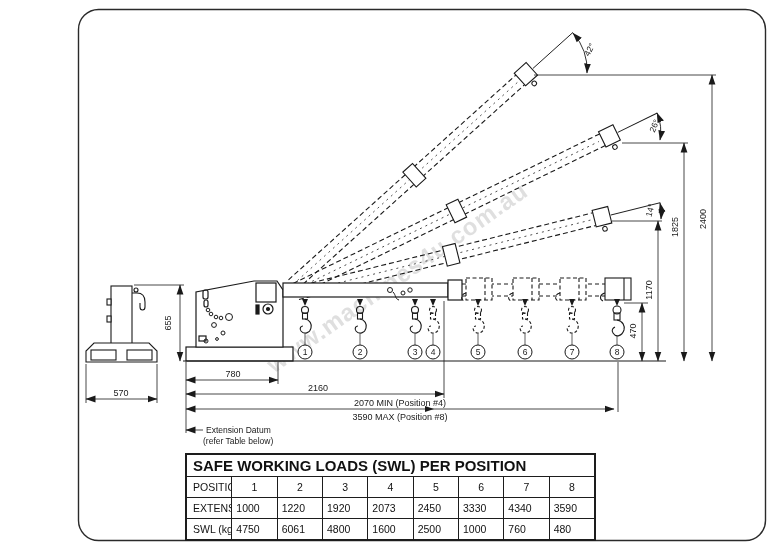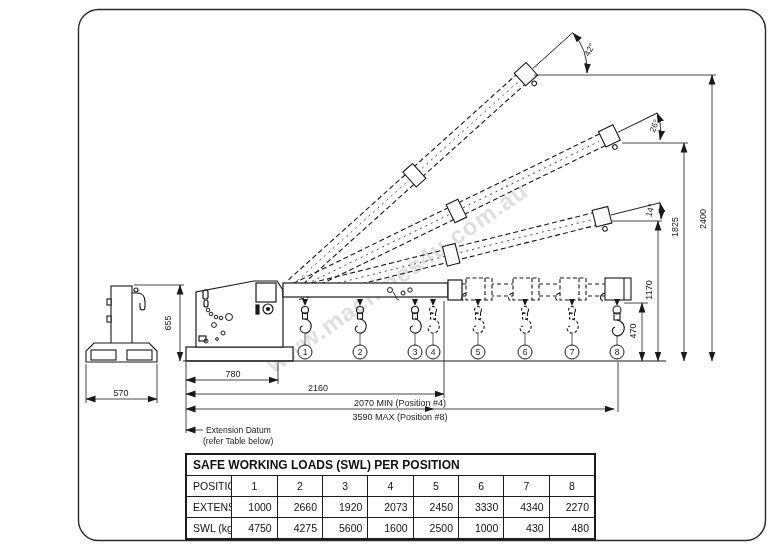--- a/index.html
+++ b/index.html
@@ -7,24 +7,24 @@
         font-family:"Liberation Sans", sans-serif;}
   svg text{font-family:"Liberation Sans", sans-serif;fill:#1a1a1a;}
   .dimtxt{font-size:9px;}
   .smalltxt{font-size:8.5px;}
   .watermark{font-size:24px;font-weight:bold;fill:#c6c6c6;opacity:.55;letter-spacing:1px;}
 
   .swl-wrap{position:absolute;left:186px;top:454px;width:409px;}
   table.swl{border-collapse:collapse;width:100%;table-layout:fixed;background:#fff;}
   table.swl td,table.swl th{border:1px solid #1d1d1d;font-size:10.5px;color:#111;
       padding:2px 4px;height:16px;white-space:nowrap;overflow:hidden;}
-  table.swl .title-cell{font-weight:bold;font-size:12px;text-align:left;padding-left:6px;}
+  table.swl .title-cell{font-weight:bold;font-size:15px;text-align:left;padding-left:6px;}
   table.swl th{font-weight:normal;text-align:left;padding-left:6px;width:95px;}
   table.swl td.c{text-align:center;}
-  table.swl td.r{text-align:right;padding-right:5px;}
+  table.swl td.r{text-align:left;padding-right:5px;}
   table.swl{outline:1px solid #1d1d1d;}
 </style>
 </head>
 <body>
 
 <div id="page">
 
 <svg width="780" height="550" viewBox="0 0 780 550">
   <defs>
     <marker id="arr" markerWidth="11" markerHeight="8" refX="9.5" refY="4" orient="auto-start-reverse" markerUnits="userSpaceOnUse">
@@ -286,36 +286,36 @@
       <td class="c">3</td>
       <td class="c">4</td>
       <td class="c">5</td>
       <td class="c">6</td>
       <td class="c">7</td>
       <td class="c">8</td>
     </tr>
     <tr>
       <th>EXTENSION (mm)</th>
       <td class="r">1000</td>
-      <td class="r">2660</td>
+      <td class="r">1220</td>
       <td class="r">1920</td>
       <td class="r">2073</td>
       <td class="r">2450</td>
       <td class="r">3330</td>
       <td class="r">4340</td>
-      <td class="r">2270</td>
+      <td class="r">3590</td>
     </tr>
     <tr>
       <th>SWL (kg)</th>
       <td class="r">4750</td>
-      <td class="r">4275</td>
-      <td class="r">5600</td>
+      <td class="r">6061</td>
+      <td class="r">4800</td>
       <td class="r">1600</td>
       <td class="r">2500</td>
       <td class="r">1000</td>
-      <td class="r">430</td>
+      <td class="r">760</td>
       <td class="r">480</td>
     </tr>
   </tbody>
       </table>
 </div>
 
 </div>
 
 </body></html>

